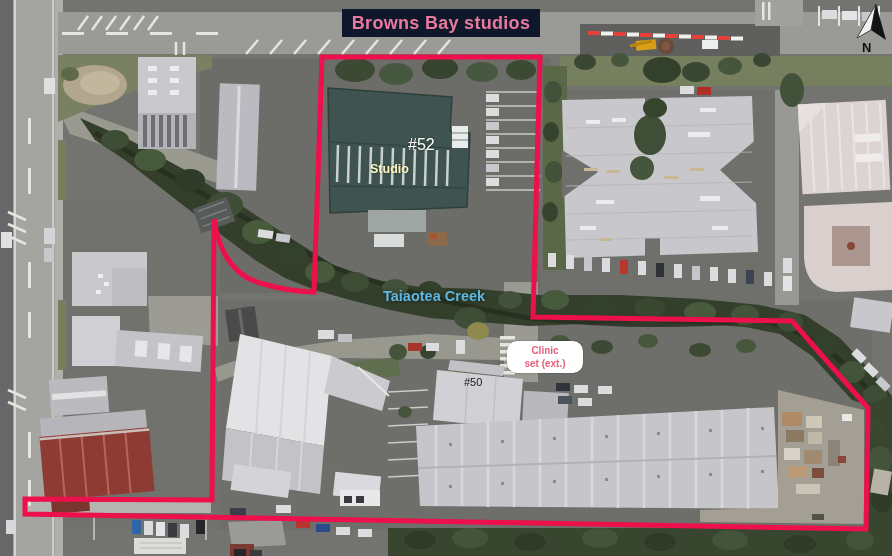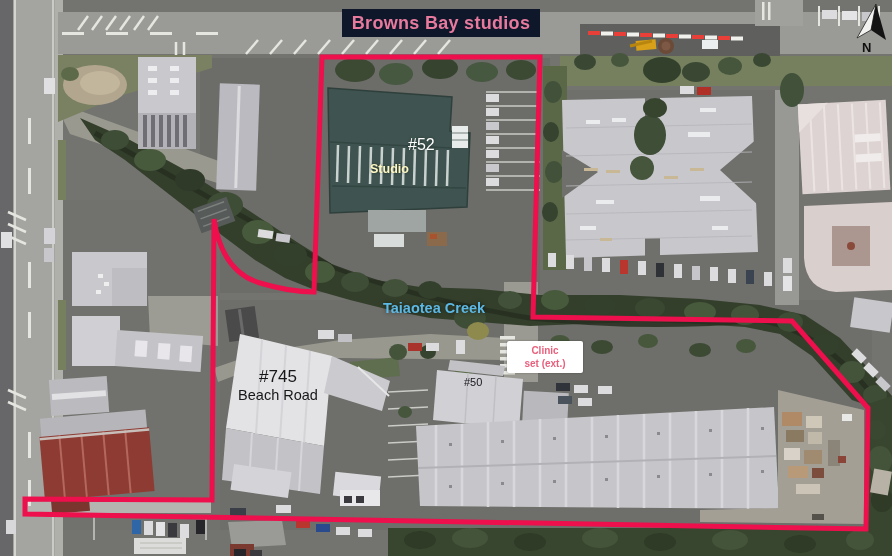--- a/index.html
+++ b/index.html
@@ -8,23 +8,23 @@
   .stage svg.scene{position:absolute;left:0;top:0;}
   .overlay{position:absolute;pointer-events:none;}
   .banner{left:342px;top:9px;width:198px;height:28px;background:#0f172a;
           display:flex;align-items:center;justify-content:center;}
   .banner span{color:#e87a9e;font-size:18px;font-weight:700;letter-spacing:.3px;}
   .lbl{position:absolute;white-space:nowrap;}
   .lbl-52{left:408px;top:124px;color:#fff;font-size:16px;font-weight:400;
           text-shadow:0 0 3px rgba(0,0,0,.45);margin-top:12px;}
   .lbl-studio{left:370px;top:162px;color:#fef9c3;font-size:12.5px;font-weight:700;
           text-shadow:0 0 3px rgba(0,0,0,.45);}
-  .lbl-creek{left:383px;top:300px;color:#5cb8e4;font-size:14.5px;font-weight:700;
+  .lbl-creek{left:383px;top:288px;color:#5cb8e4;font-size:14.5px;font-weight:700;
           text-shadow:0 0 4px rgba(0,0,0,.55);}
-  .clinic-box{left:507px;top:341px;width:72px;background:#ffffff;border-radius:2px;
+  .clinic-box{left:507px;top:341px;width:72px;background:#ffffff;border-radius:10px;
           padding:3px 2px;text-align:center;color:#e8607c;font-size:10px;font-weight:700;
           line-height:1.3;box-shadow:0 0 2px rgba(0,0,0,.35);}
   .lbl-745{left:218px;top:367px;width:120px;text-align:center;color:#17171a;
           font-weight:500;line-height:1.2;}
   .lbl-745 .l1{font-size:17px;}
   .lbl-745 .l2{font-size:14.5px;}
   .lbl-50{left:464px;top:376px;color:#17171a;font-size:11px;font-weight:500;}
   .lbl-n{left:862px;top:40px;color:#101010;font-size:13px;font-weight:700;}
   .compass{position:absolute;left:848px;top:2px;}
 </style>
@@ -566,24 +566,20 @@
 
 <div class="lbl lbl-52">#52</div>
 <div class="lbl lbl-studio">Studio</div>
 <div class="lbl lbl-creek">Taiaotea Creek</div>
 
 <div class="lbl clinic-box">
   <div>Clinic</div>
   <div>set (ext.)</div>
 </div>
 
-<div class="lbl lbl-745">
-  <div class="l1">#745</div>
-  <div class="l2">Beach Road</div>
-</div>
 
 <div class="lbl lbl-50">#50</div>
 
 <svg class="compass" width="40" height="40" viewBox="0 0 40 40">
   <polygon points="9,36 28,2 23,28" fill="#f2f2f0" stroke="#222222" stroke-width="0.8"></polygon>
   <polygon points="28,2 38,38 23,28" fill="#141414"></polygon>
 </svg>
 <div class="lbl lbl-n">N</div>
 
 </div>

